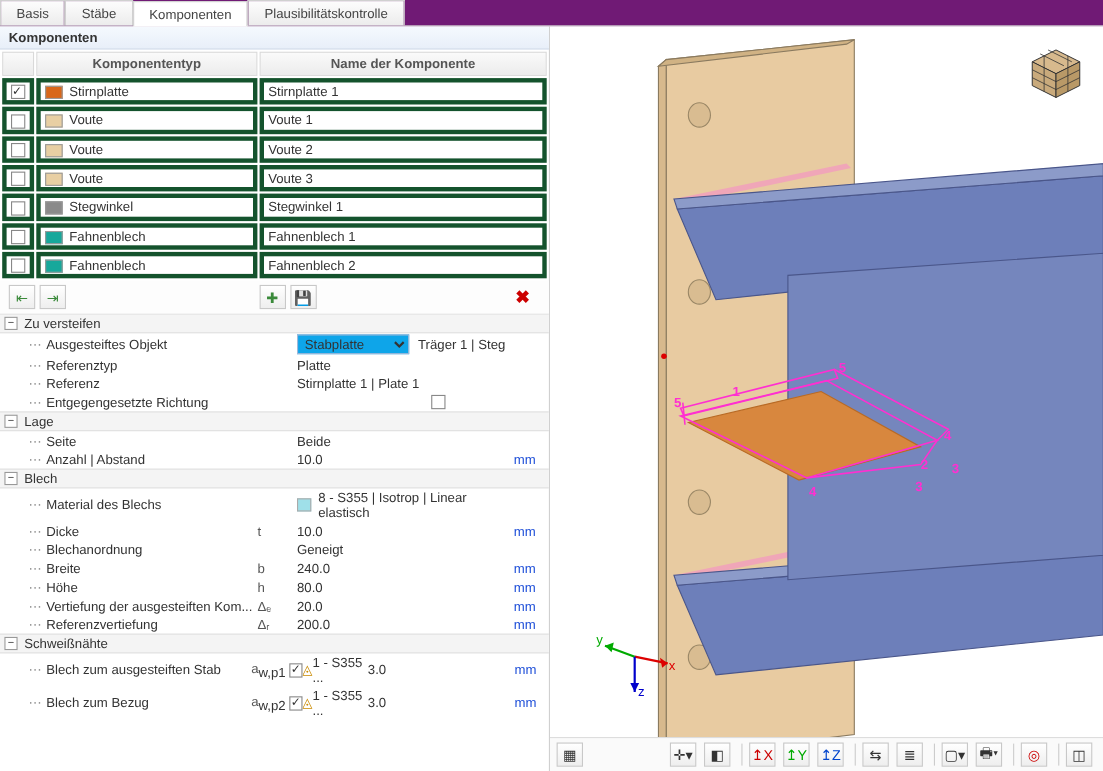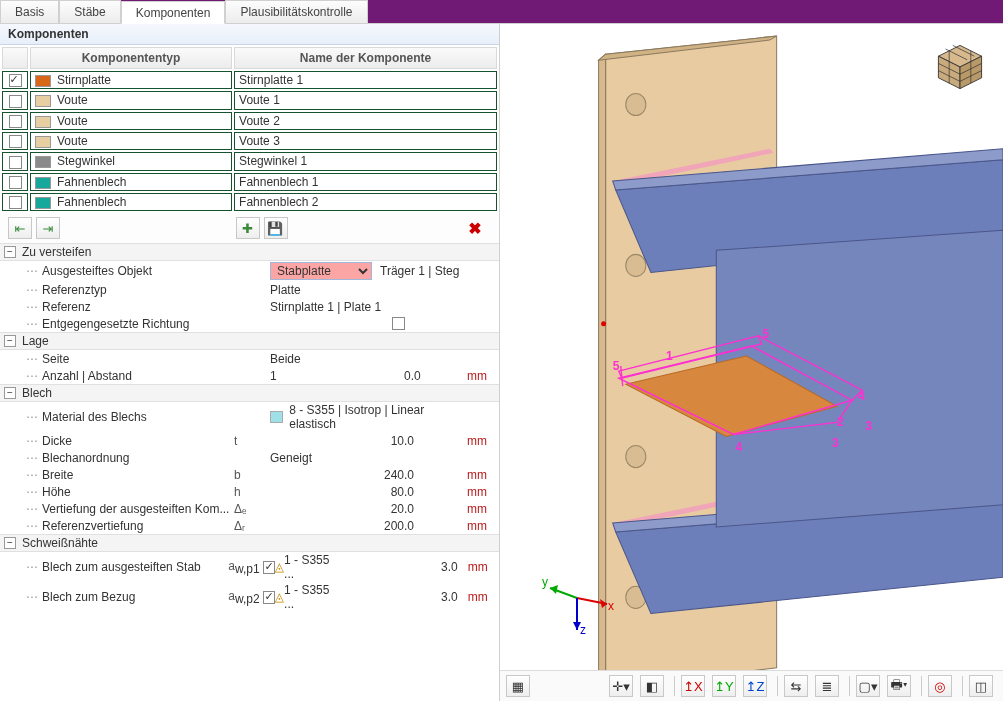--- a/index.html
+++ b/index.html
@@ -7,42 +7,42 @@
 .tabs{display:flex;background:#701a75;border-bottom:1px solid #d0d0d0;height:24px}
 .tab{padding:4px 14px;background:linear-gradient(#fdfdfd,#ececec);border:1px solid #d0d0d0;border-bottom:none;margin-right:0;cursor:pointer;font-size:12px;color:#444}
 .tab.active{background:#fff;border-bottom:1px solid #fff;position:relative;top:1px}
 .main{display:flex;flex:1;overflow:hidden}
 .left{width:500px;display:flex;flex-direction:column;background:#fff;border-right:1px solid #d0d0d0}
 .section-hdr{background:linear-gradient(#f5f9fe,#e8eff9);border-bottom:1px solid #c9d6e8;color:#1a4d8f;font-weight:bold;padding:3px 8px;display:flex;justify-content:space-between}
 .section-hdr .right{color:#1a4d8f;font-weight:normal}
 
 .comp-table{width:100%}
 .comp-table th{background:linear-gradient(#fafafa,#ececec);border:1px solid #d9d9d9;padding:3px 4px;font-weight:bold;color:#555;text-align:center}
-.comp-table td{border:1px solid #14532d;padding:1px 4px;vertical-align:middle;height:18px}
+.comp-table td{border:4px solid #14532d;padding:1px 4px;vertical-align:middle;height:18px}
 .comp-row.sel td{background:#eef0fa}
 .chk{display:inline-block;width:13px;height:13px;border:1px solid #888;background:#fff;position:relative;vertical-align:middle}
 .chk.checked::after{content:"✓";position:absolute;top:-2px;left:0;font-size:11px;color:#333}
 .swatch{display:inline-block;width:16px;height:12px;vertical-align:middle;margin-right:6px;border:1px solid #999}
 
 .toolbar{display:flex;align-items:center;padding:4px 8px;background:#fdfdfd}
 .tbtn{width:24px;height:22px;border:1px solid #c8c8c8;background:linear-gradient(#fff,#eee);margin-right:4px;display:flex;align-items:center;justify-content:center;cursor:pointer;font-size:13px}
 .spacer{flex:1}
 .xbtn{color:#c00;font-weight:bold;font-size:16px}
 
 .settings{flex:1;overflow:auto}
 .grp-row{display:flex;align-items:center;padding:1px 4px;border-bottom:0px solid transparent;min-height:17px}
 .grp-hdr{background:#f4f4f4;border-top:1px solid #e0e0e0;border-bottom:1px solid #e0e0e0}
 .expander{width:12px;height:12px;border:1px solid #999;display:flex;align-items:center;justify-content:center;font-size:10px;line-height:1;margin-right:6px;background:#fff;cursor:pointer}
 .tree-col{width:230px;display:flex;align-items:center}
 .dots{color:#999;margin:0 4px 0 22px}
 .sym-col{width:36px;color:#555}
 .val-col{flex:1;display:flex;align-items:center}
-.unit-col{width:32px;color:#b91c1c;padding-left:4px}
-.num{width:150px;text-align:right;padding-right:6px}
-select.val{width:102px;border:1px solid #9fb8d9;background:#fca5a5;font-size:12px;padding:0 2px}
+.unit-col{width:32px;color:#1d4ed8;padding-left:4px}
+.num{width:150px;text-align:left;padding-right:6px}
+select.val{width:102px;border:1px solid #9fb8d9;background:#0ea5e9;font-size:12px;padding:0 2px}
 .mini-swatch{display:inline-block;width:14px;height:12px;border:1px solid #aaa;margin-right:6px;vertical-align:middle}
 
 .right-pane{flex:1;display:flex;flex-direction:column;background:#fff}
 .view{flex:1;position:relative;background:#fff;overflow:hidden}
 .cube{position:absolute;top:16px;right:16px;width:54px;height:54px}
 .axis{position:absolute;bottom:30px;left:42px;font-size:11px}
 .vt-toolbar{display:flex;align-items:center;padding:4px 6px;background:#fafafa;border-top:1px solid #ddd;gap:3px}
 .vt-toolbar .sep{width:1px;height:20px;background:#ccc;margin:0 3px}
 </style>
 </head>

